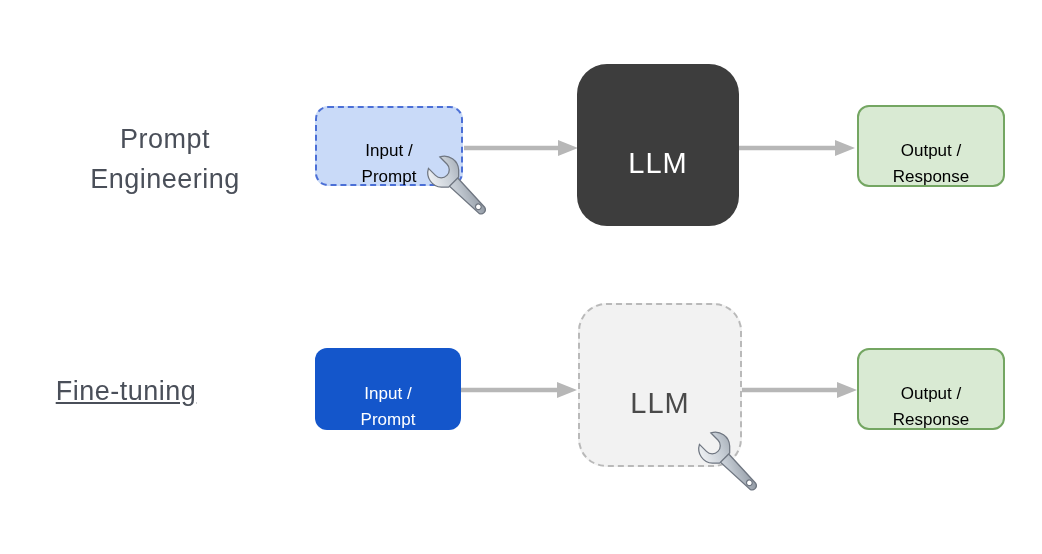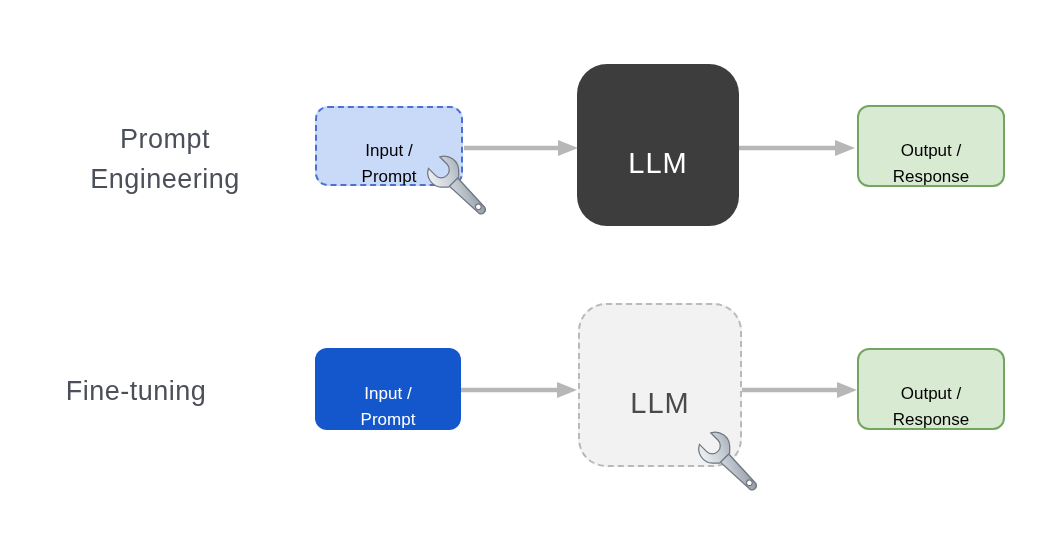--- a/index.html
+++ b/index.html
@@ -15,21 +15,21 @@
   .row-label {
     position: absolute;
     text-align: center;
     color: #4a4f59;
     font-size: 27px;
     line-height: 40px;
     letter-spacing: 0.5px;
     white-space: pre-line;
   }
   #label-prompt-eng { left: 40px; top: 119px; width: 250px; }
-  #label-fine-tuning { left: 11px; top: 371px; width: 250px; }
+  #label-fine-tuning { left: 1px; top: 371px; width: 250px; text-decoration: underline; }
 
   .node {
     position: absolute;
     display: flex;
     align-items: center;
     justify-content: center;
     text-align: center;
     box-sizing: border-box;
   }
   .node-label { white-space: pre-line; font-size: 17px; line-height: 26px; color: #000000; margin-top: 36px; }

